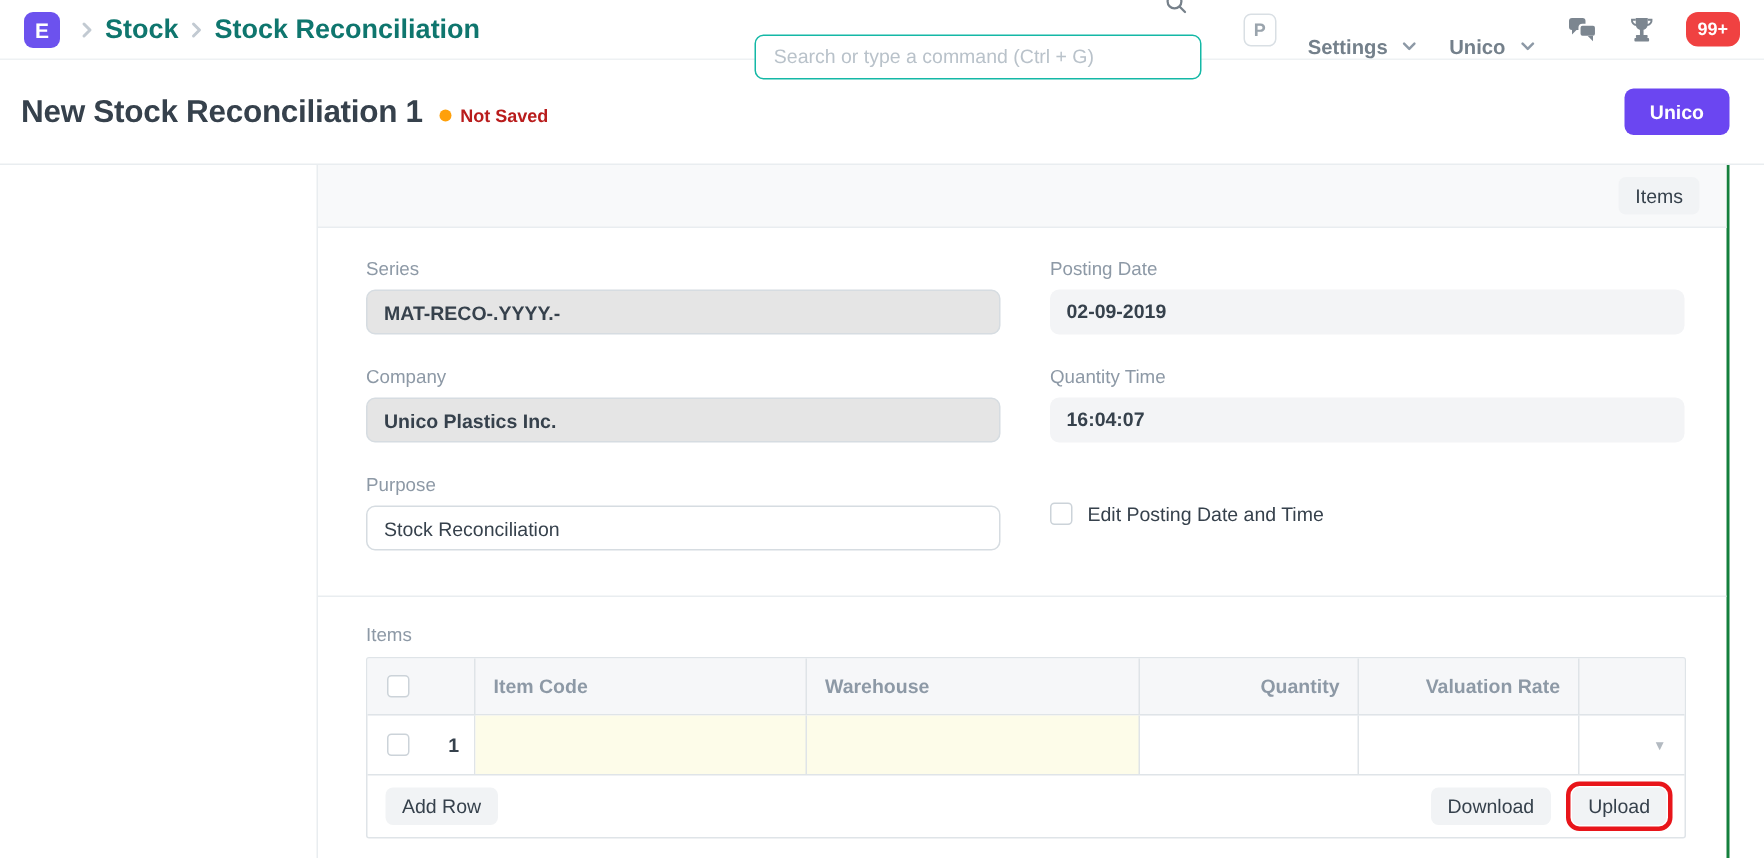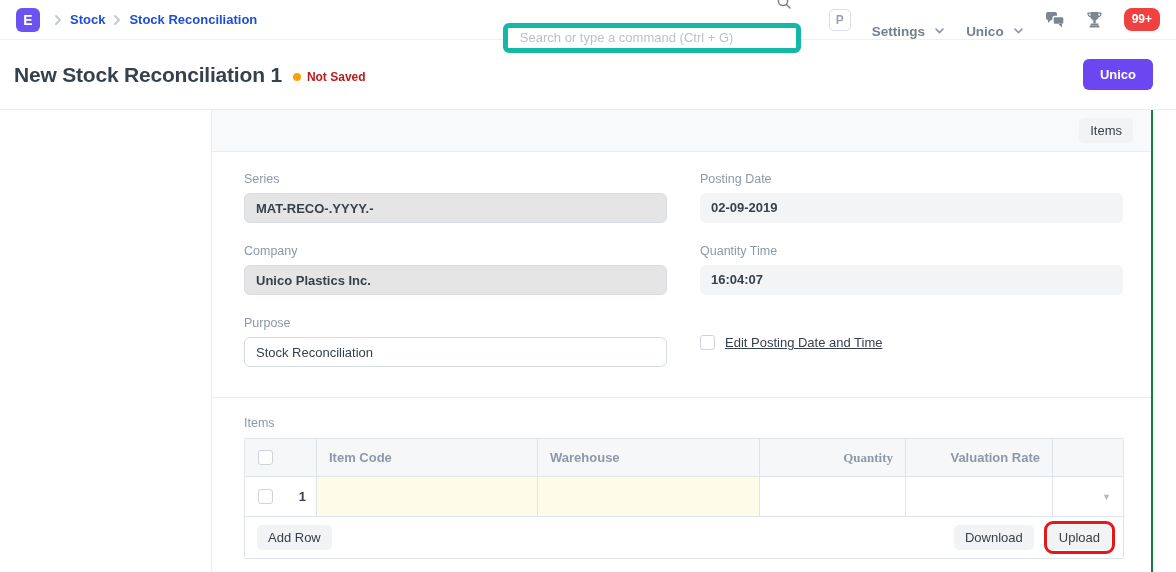--- a/index.html
+++ b/index.html
@@ -25,29 +25,29 @@
     background: #6c52ee;
     border-radius: 6px;
     color: #fff;
     font-weight: 700;
     font-size: 14px;
     display: flex; align-items: center; justify-content: center;
     cursor: pointer;
   }
   .breadcrumbs { display: flex; align-items: center; margin-left: 10px; gap: 4px; }
   .crumb {
-    color: #1d4ed8; font-weight: 600; font-size: 13px;
+    color: #0f766e; font-weight: 600; font-size: 18px;
     text-decoration: none; cursor: pointer;
   }
   .chev { display: flex; align-items: center; }
 
   .search-wrap { position: relative; margin-left: auto; width: 298px; }
   .search-input {
     width: 100%; height: 30px;
-    border: 5px solid #14b8a6;
+    border: 1px solid #14b8a6;
     border-radius: 6px;
     padding: 6px 32px 6px 12px;
     font-size: 13px;
     color: #be185d;
     font-family: inherit;
     outline: none;
     background: #fff;
     margin-top: 36px;
   }
   .search-input::placeholder { color: #b9c2ca; }
@@ -140,21 +140,21 @@
     color: #36414c;
     outline: none;
   }
   .mandatory { background: #e5e5e5; font-weight: 700; }
   .control-read {
     width: 100%; height: 30px;
     background: #f3f4f6; border-radius: 6px;
     padding: 7px 11px;
     font-size: 13px; font-weight: 700; color: #36414c;
   }
-  .checkbox-row { display: flex; align-items: center; gap: 10px; padding-top: 2px; text-decoration: underline; }
+  .checkbox-row { display: flex; align-items: center; gap: 10px; padding-top: 2px; }
   .checkbox {
     width: 15px; height: 15px;
     border: 1px solid #ccd3d9; border-radius: 3px;
     background: #fff; cursor: pointer; flex: 0 0 auto;
   }
   .checkbox-label { font-size: 13px; font-weight: 500; color: #36414c; }
 
   
   .items-section { padding: 18px 28px 20px 32px; }
   .section-label { color: #8d99a6; font-size: 12.5px; margin-bottom: 8px; }
@@ -165,21 +165,21 @@
   .gcell {
     display: flex; align-items: center;
     border-right: 1px solid #dfe4e8;
     padding: 0 12px;
     font-size: 13px;
   }
   .gcell:last-child { border-right: none; }
   .c-check { width: 72px; justify-content: space-between; padding: 0 10px 0 13px; }
   .c-item  { width: 221px; }
   .c-wh    { width: 222px; }
-  .c-qty   { width: 146px; justify-content: flex-end; text-align: right; font-family: Liberation Serif, serif; }
+  .c-qty   { width: 146px; justify-content: flex-end; text-align: right; }
   .c-val   { width: 147px; justify-content: flex-end; text-align: right; }
   .c-last  { flex: 1; justify-content: flex-end; }
   .grid-head .gcell { color: #8d99a6; font-weight: 600; }
   .cell-yellow { background: #fdfce9; }
   .row-index { color: #36414c; font-weight: 600; }
   .dd-caret { color: #b3bac1; font-size: 9px; cursor: pointer; }
   .grid-footer {
     display: flex; align-items: center;
     padding: 8px 12px;
   }

